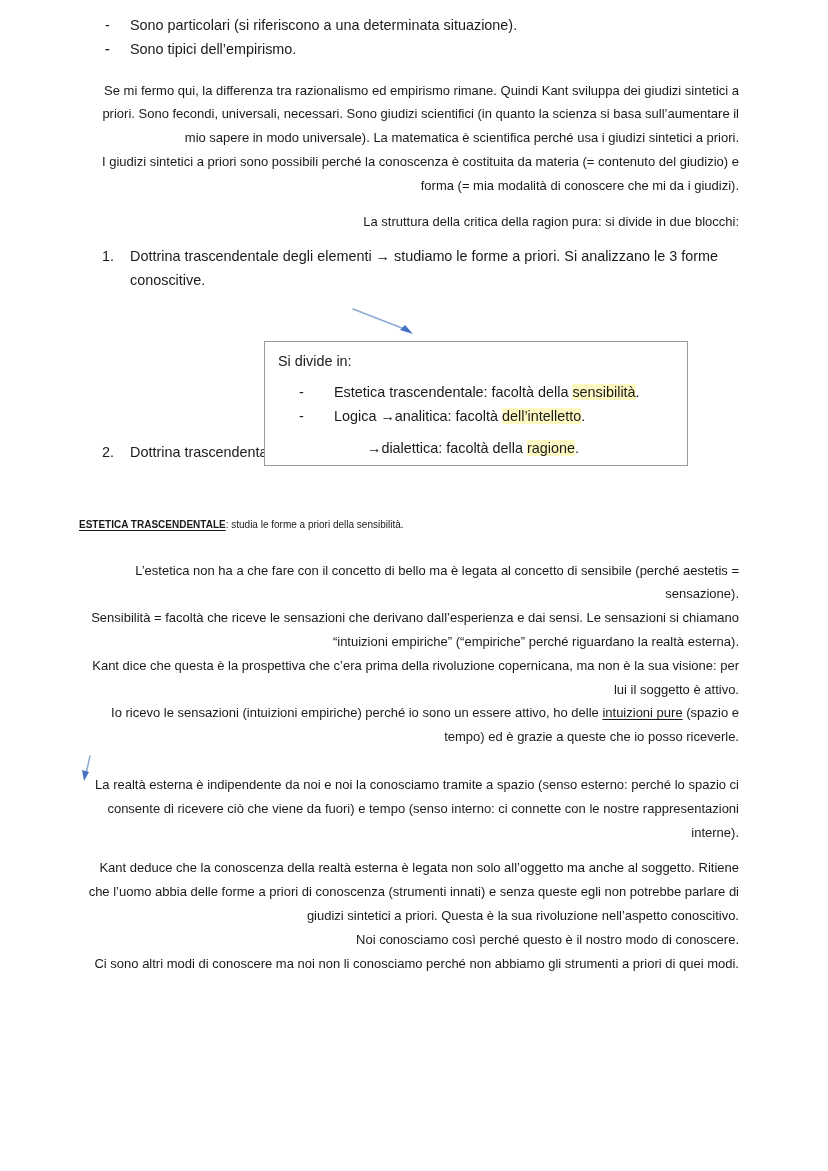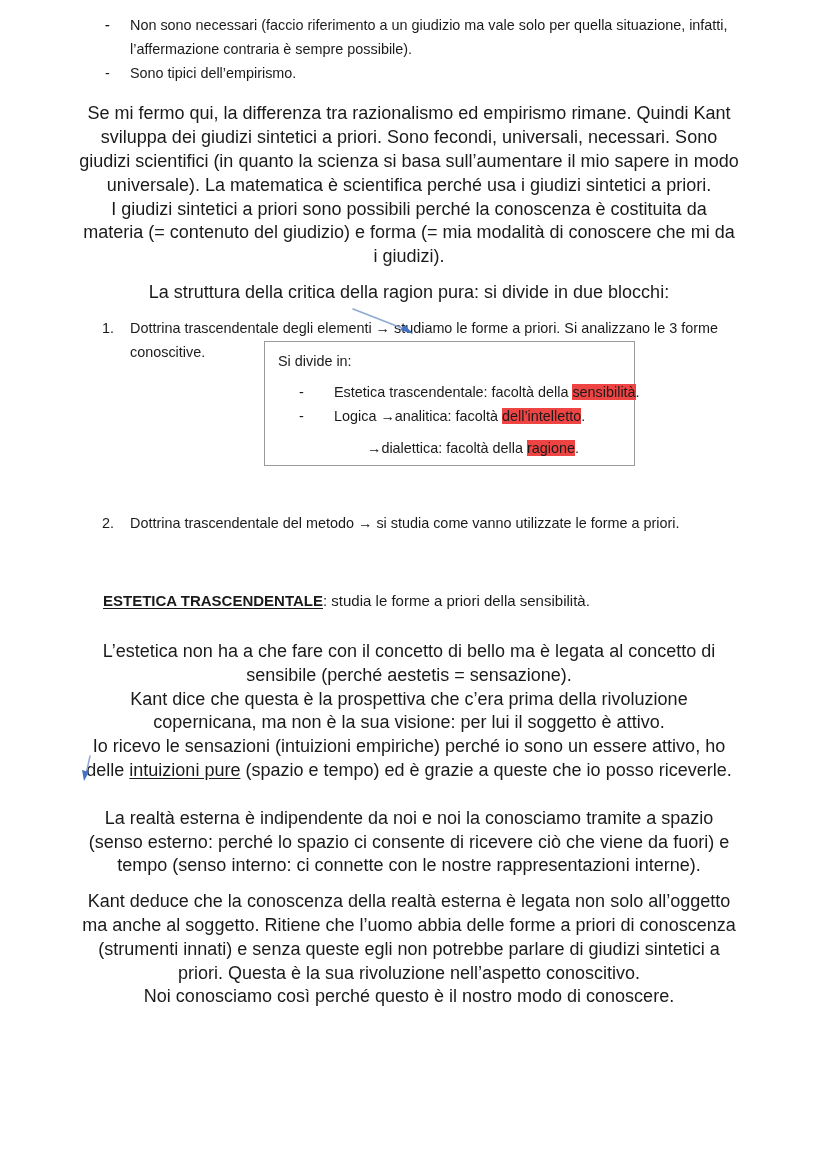--- a/index.html
+++ b/index.html
@@ -23,24 +23,24 @@
   }
   .content {
     position: absolute;
     left: 79px;
     top: 14px;
     width: 660px;
   }
 
   
   .para {
-    font-size: 18px;
+    font-size: 13px;
     line-height: 23.8px;
     margin: 0 0 0 0;
-    text-align: center;
+    text-align: right;
   }
   .gap-lg { height: 17px; }
   .gap-md { height: 12px; }
   .gap-xl { height: 38px; }
 
   
   .dash-list {
     margin: 0;
     padding: 0;
     list-style: none;
@@ -73,21 +73,21 @@
     position: absolute;
     left: 23px;
     top: 0;
   }
 
   
   .box {
     position: absolute;
     left: 264px;
     top: 341px;
-    width: 371px;
+    width: 424px;
     height: 125px;
     border: 1.2px solid #9b9b9b;
     box-sizing: border-box;
     background: #ffffff;
   }
   .box-title {
     position: absolute;
     left: 13px;
     top: 8px;
     font-size: 14.4px;
@@ -115,25 +115,25 @@
   }
   .box-extra {
     position: absolute;
     left: 102px;
     top: 95px;
     font-size: 14.4px;
     line-height: 22px;
   }
 
   
-  .hl { background: #ef4444; }
+  .hl { background: #fef9c3; }
   .u  { text-decoration: underline; text-underline-offset: 2px; }
   .arrow-g { font-weight: bold; }
 
-  .heading-line { font-size: 15px; line-height: 23.8px; margin-left: 24px; }
+  .heading-line { font-size: 10px; line-height: 23.8px; }
   .heading-line .title {
     font-weight: bold;
     text-decoration: underline;
     text-underline-offset: 2px;
   }
 
   
   .arrow-svg {
     position: absolute;
     pointer-events: none;
@@ -143,24 +143,24 @@
 </style>
 </head>
 <body>
 
 <div class="page">
 
   <div class="content">
 
     <ul class="dash-list">
       <li>
+        <span class="dash">-</span><span>Sono particolari (si riferiscono a una determinata situazione).</span>
+      </li>
+      <li>
         <span class="dash">-</span>
-      </li>
-      <li>
-        <span class="dash">-</span><span>Non sono necessari (faccio riferimento a un giudizio ma vale solo per quella situazione, infatti, l’affermazione contraria è sempre possibile).</span>
       </li>
       <li>
         <span class="dash">-</span><span>Sono tipici dell’empirismo.</span>
       </li>
     </ul>
 
     <div class="gap-lg"></div>
 
     <p class="para">Se mi fermo qui, la differenza tra razionalismo ed empirismo rimane. Quindi Kant sviluppa dei giudizi sintetici a priori. Sono fecondi, universali, necessari. Sono giudizi scientifici (in quanto la scienza si basa sull’aumentare il mio sapere in modo universale). La matematica è scientifica perché usa i giudizi sintetici a priori.</p>
     <p class="para">I giudizi sintetici a priori sono possibili perché la conoscenza è costituita da materia (= contenuto del giudizio) e forma (= mia modalità di conoscere che mi da i giudizi).</p>
@@ -185,34 +185,36 @@
       </li>
     </ul>
 
     <div class="gap-xl"></div>
 
     <p class="heading-line"><span class="title">ESTETICA TRASCENDENTALE</span><span>: studia le forme a priori della sensibilità.</span></p>
 
     <div class="gap-md"></div>
 
     <p class="para">L’estetica non ha a che fare con il concetto di bello ma è legata al concetto di sensibile (perché aestetis = sensazione).</p>
+    <p class="para">Sensibilità = facoltà che riceve le sensazioni che derivano dall’esperienza e dai sensi. Le sensazioni si chiamano “intuizioni empiriche” (“empiriche” perché riguardano la realtà esterna).</p>
     <p class="para">Kant dice che questa è la prospettiva che c’era prima della rivoluzione copernicana, ma non è la sua visione: per lui il soggetto è attivo.</p>
     <p class="para"><span>Io ricevo le sensazioni (intuizioni empiriche) perché io sono un essere attivo, ho delle </span><span class="u">intuizioni pure</span><span> (spazio e tempo) ed è grazie a queste che io posso riceverle.</span></p>
 
     <div class="gap-md"></div>
 
 
     <div class="gap-md"></div>
 
     <p class="para">La realtà esterna è indipendente da noi e noi la conosciamo tramite a spazio (senso esterno: perché lo spazio ci consente di ricevere ciò che viene da fuori) e tempo (senso interno: ci connette con le nostre rappresentazioni interne).</p>
 
     <div class="gap-md"></div>
 
     <p class="para">Kant deduce che la conoscenza della realtà esterna è legata non solo all’oggetto ma anche al soggetto. Ritiene che l’uomo abbia delle forme a priori di conoscenza (strumenti innati) e senza queste egli non potrebbe parlare di giudizi sintetici a priori. Questa è la sua rivoluzione nell’aspetto conoscitivo.</p>
     <p class="para">Noi conosciamo così perché questo è il nostro modo di conoscere.</p>
+    <p class="para">Ci sono altri modi di conoscere ma noi non li conosciamo perché non abbiamo gli strumenti a priori di quei modi.</p>
 
   </div>
 
   <div class="box">
     <div class="box-title">Si divide in:</div>
     <ul class="box-list">
       <li>
         <span class="dash">-</span><span>Estetica trascendentale: facoltà della </span><span class="hl">sensibilità</span><span>.</span>
       </li>
       <li>

